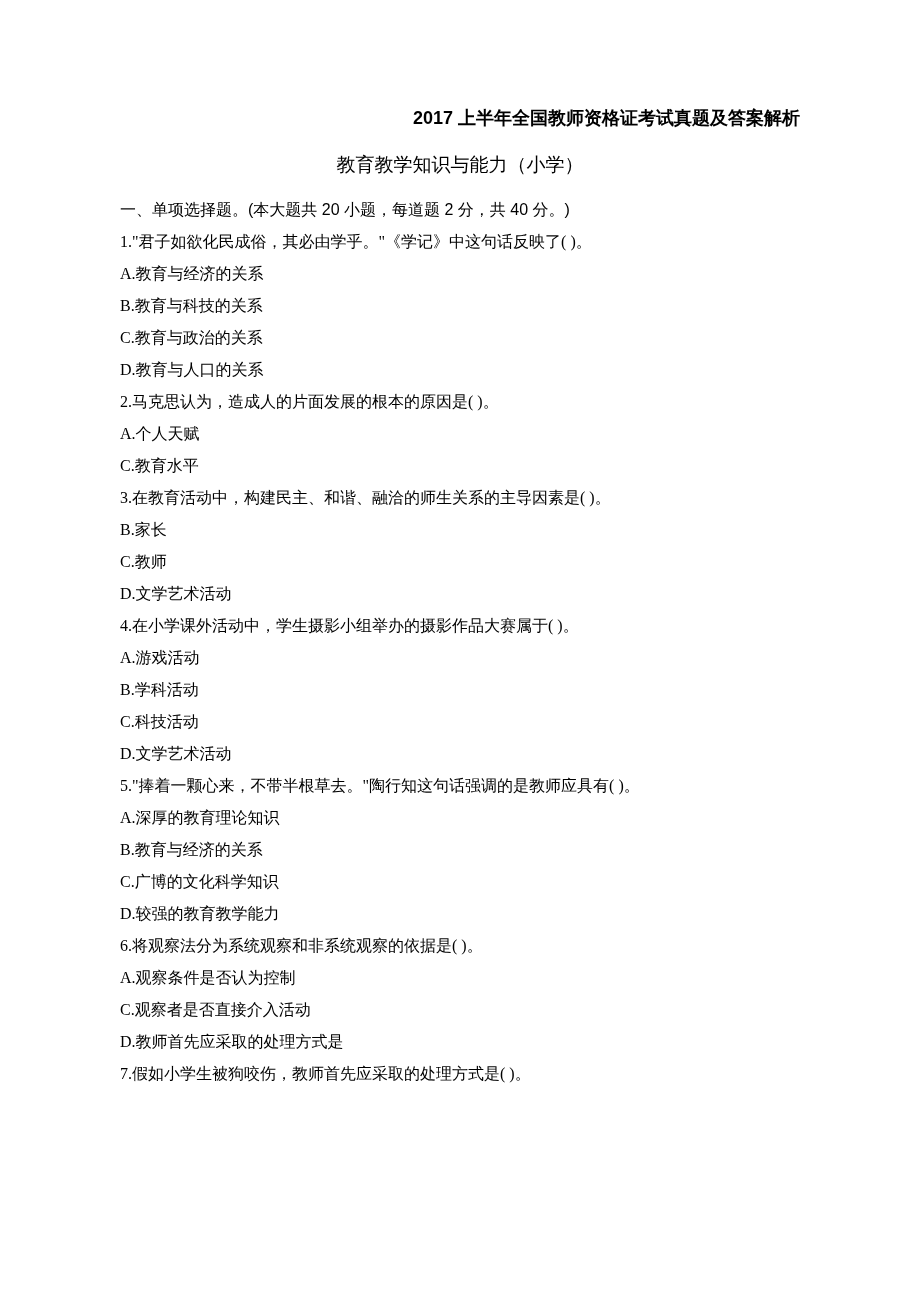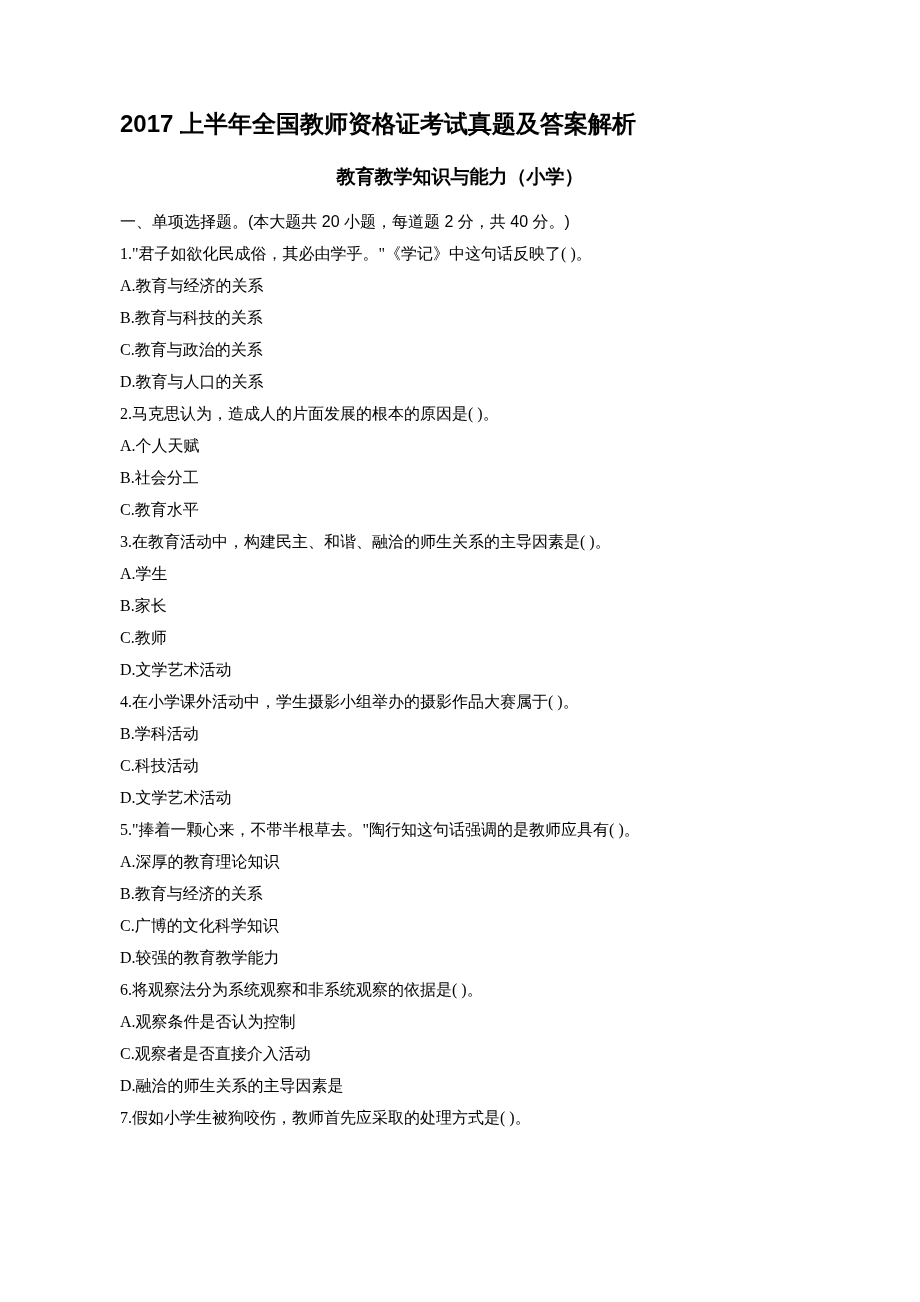--- a/index.html
+++ b/index.html
@@ -9,27 +9,27 @@
       color: #000;
       background: #fff;
       margin: 0;
       padding: 100px 120px 60px 120px;
       width: 920px;
       box-sizing: border-box;
     }
     .title {
       font-family: "SimHei", "黑体", sans-serif;
       font-weight: bold;
-      font-size: 24px;
-      text-align: left;
+      font-size: 18px;
+      text-align: right;
       margin-bottom: 10px;
     }
     .subtitle {
       font-family: "SimHei", "黑体", sans-serif;
-      font-weight: bold;
+      font-weight: normal;
       font-size: 19px;
       text-align: center;
       margin-bottom: 10px;
     }
     .section-header {
       font-family: "SimHei", "黑体", sans-serif;
       font-weight: normal;
       font-size: 16px;
     }
     .question {
@@ -50,49 +50,48 @@
   <div class="question">1."君子如欲化民成俗，其必由学乎。"《学记》中这句话反映了(  )。</div>
   <div class="option">A.教育与经济的关系</div>
   <div class="option">B.教育与科技的关系</div>
   <div class="option">C.教育与政治的关系</div>
   <div class="option">D.教育与人口的关系</div>
 </div>
 
 <div>
   <div class="question">2.马克思认为，造成人的片面发展的根本的原因是(  )。</div>
   <div class="option">A.个人天赋</div>
-  <div class="option">B.社会分工</div>
   <div class="option">C.教育水平</div>
 </div>
 
 <div>
   <div class="question">3.在教育活动中，构建民主、和谐、融洽的师生关系的主导因素是(  )。</div>
-  <div class="option">A.学生</div>
   <div class="option">B.家长</div>
   <div class="option">C.教师</div>
   <div class="option">D.文学艺术活动</div>
 </div>
 
 <div>
   <div class="question">4.在小学课外活动中，学生摄影小组举办的摄影作品大赛属于(  )。</div>
+  <div class="option">A.游戏活动</div>
   <div class="option">B.学科活动</div>
   <div class="option">C.科技活动</div>
   <div class="option">D.文学艺术活动</div>
 </div>
 
 <div>
   <div class="question">5."捧着一颗心来，不带半根草去。"陶行知这句话强调的是教师应具有(  )。</div>
   <div class="option">A.深厚的教育理论知识</div>
   <div class="option">B.教育与经济的关系</div>
   <div class="option">C.广博的文化科学知识</div>
   <div class="option">D.较强的教育教学能力</div>
 </div>
 
 <div>
   <div class="question">6.将观察法分为系统观察和非系统观察的依据是(  )。</div>
   <div class="option">A.观察条件是否认为控制</div>
   <div class="option">C.观察者是否直接介入活动</div>
-  <div class="option">D.融洽的师生关系的主导因素是</div>
+  <div class="option">D.教师首先应采取的处理方式是</div>
 </div>
 
 <div>
   <div class="question">7.假如小学生被狗咬伤，教师首先应采取的处理方式是(  )。</div>
 </div>
 
 </body></html>

